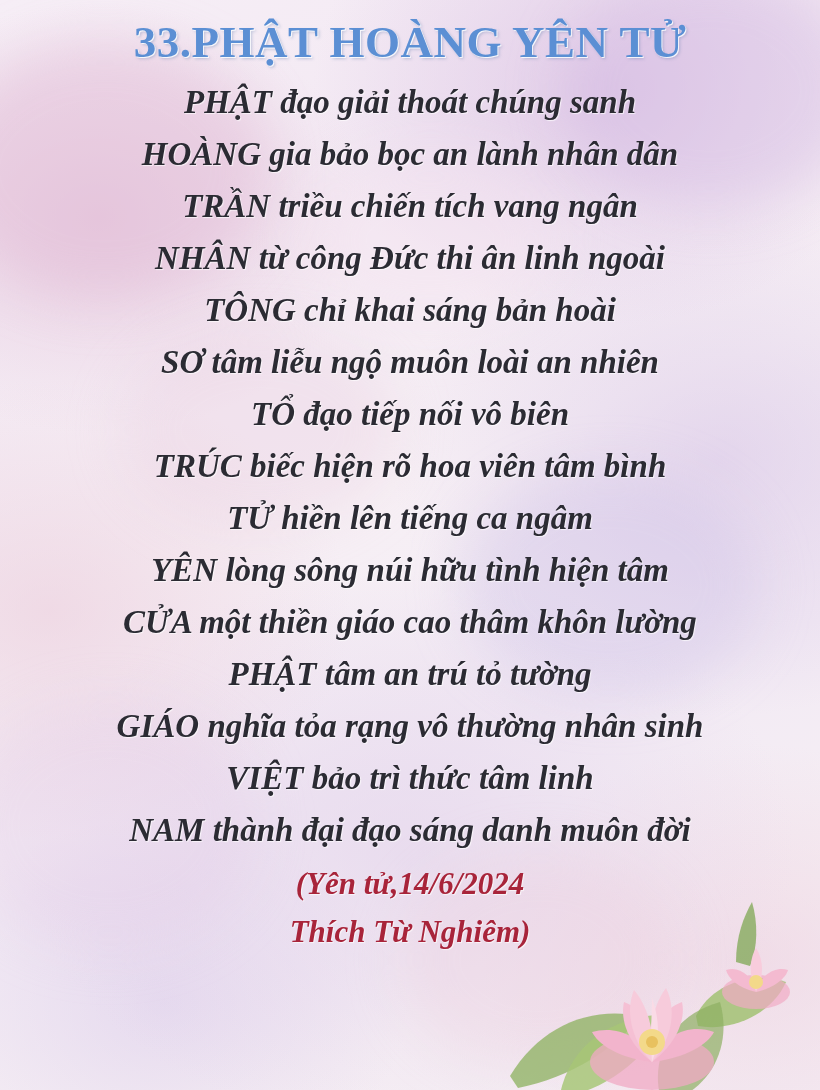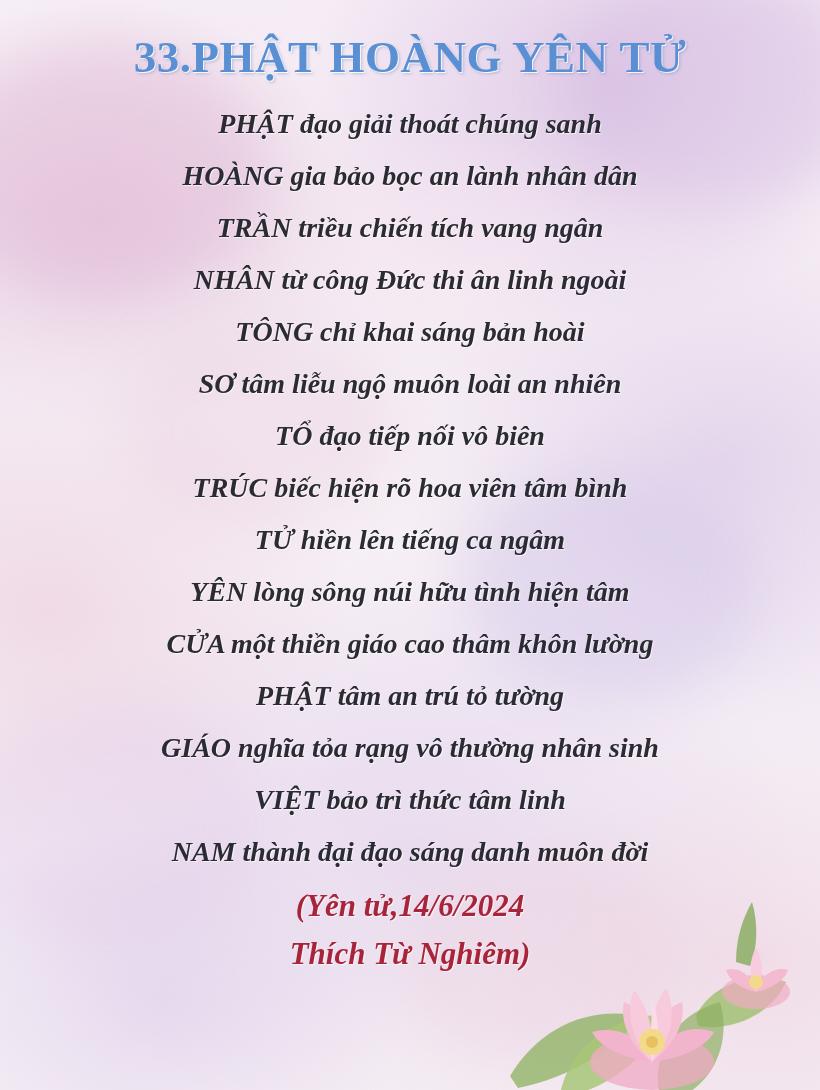--- a/index.html
+++ b/index.html
@@ -50,39 +50,39 @@
     pointer-events: none;
   }
 
   .content {
     position: relative;
     z-index: 5;
     width: 820px;
     text-align: center;
   }
   .title {
-    margin: 15px;
+    margin: 0;
     padding-top: 16px;
     font-family: "Liberation Serif", serif;
     font-size: 45px;
     font-weight: 700;
     letter-spacing: 0.5px;
     color: #5b8fd4;
     text-shadow: 1px 1px 0 rgba(255,255,255,0.85), 2px 2px 3px rgba(90,120,170,0.35);
   }
   .poem {
     margin: 8px 0 0 0;
     padding: 0;
     list-style: none;
   }
   .poem li {
     font-family: "Liberation Serif", serif;
     font-style: italic;
     font-weight: 700;
-    font-size: 28px;
+    font-size: 33px;
     line-height: 52px;
     color: #2b2b33;
     text-shadow: 1px 1px 1px rgba(255,255,255,0.7);
     white-space: nowrap;
   }
   .signature {
     margin-top: 4px;
   }
   .signature div {
     font-family: "Liberation Serif", serif;

